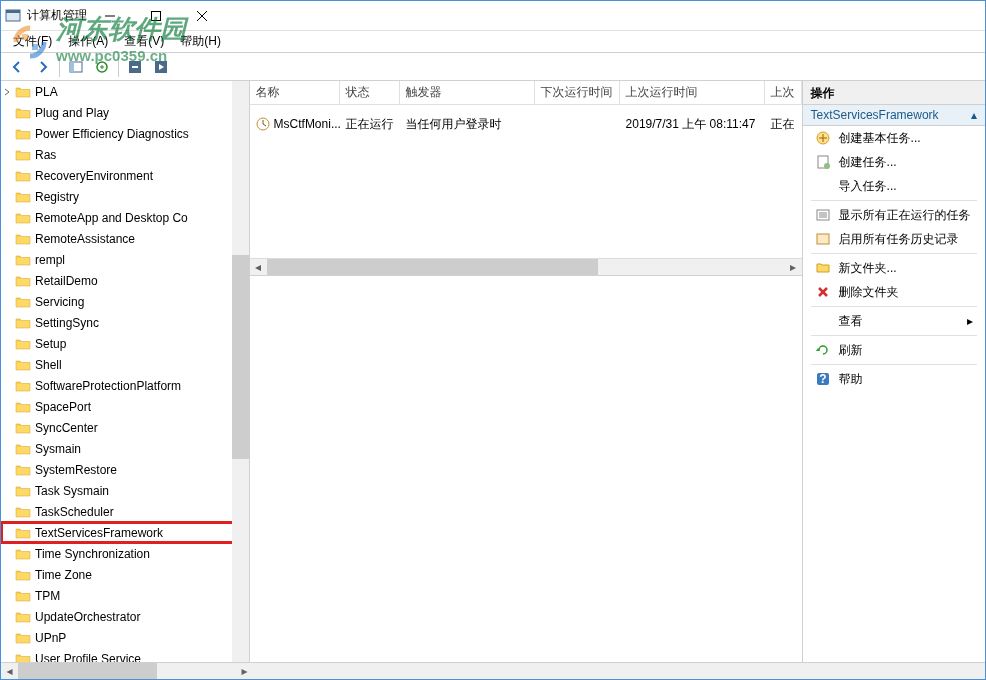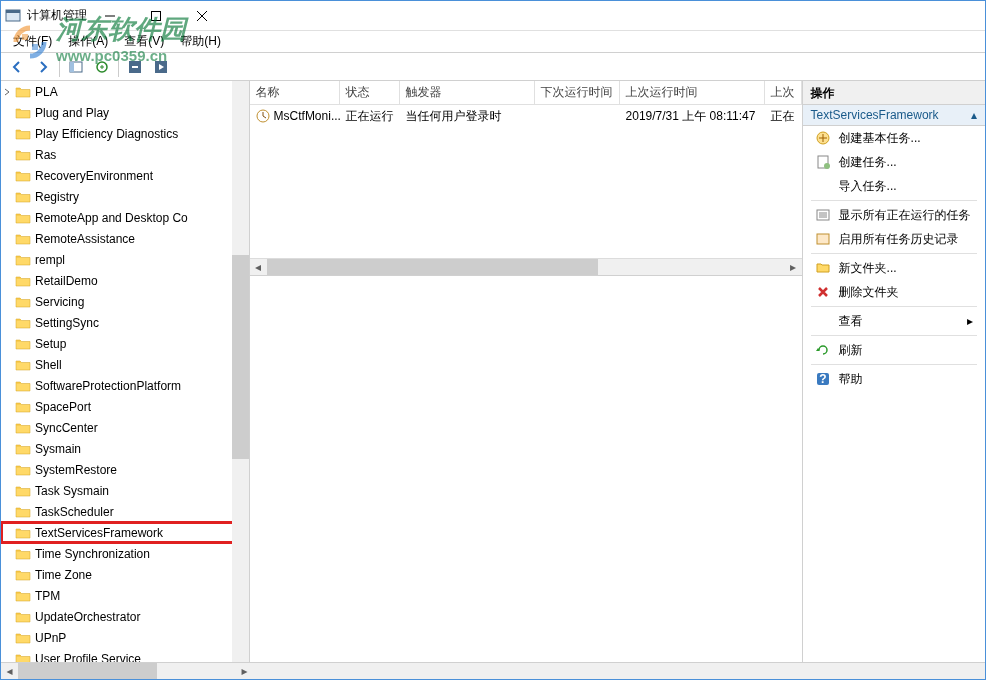--- a/index.html
+++ b/index.html
@@ -21,21 +21,21 @@
 
 .content { flex: 1; display: flex; overflow: hidden; }
 
 .tree-panel { width: 252px; border-right: 1px solid #d0d0d0; overflow-y: auto; overflow-x: hidden; position: relative; }
 .tree-item { display: flex; align-items: center; height: 21px; cursor: pointer; white-space: nowrap; }
 .tree-expander { width: 12px; height: 12px; margin-right: 2px; display: flex; align-items: center; justify-content: center; }
 .folder-icon { width: 16px; height: 14px; margin-right: 4px; flex-shrink: 0; }
 .tree-item.highlighted { outline: 3px solid #e02020; outline-offset: -2px; }
 
 .middle-panel { flex: 1; display: flex; flex-direction: column; border-right: 1px solid #d0d0d0; }
-.task-list { height: 195px; border-bottom: 1px solid #d0d0d0; display: flex; flex-direction: column; }
+.task-list { height: 195px; border-bottom: 1px solid #d0d0d0; display: flex; flex-direction: column; gap: 8px; }
 .list-header { display: flex; height: 24px; border-bottom: 1px solid #e0e0e0; background: #fff; }
 .list-header-cell { padding: 3px 6px; border-right: 1px solid #e0e0e0; color: #444; white-space: nowrap; overflow: hidden; }
 .list-body { flex: 1; overflow: auto; }
 .list-row { display: flex; height: 22px; align-items: center; }
 .list-cell { padding: 2px 6px; white-space: nowrap; overflow: hidden; display: flex; align-items: center; }
 .task-icon { width: 14px; height: 14px; margin-right: 4px; flex-shrink: 0; }
 .hscroll { height: 17px; background: #f0f0f0; border-top: 1px solid #dcdcdc; position: relative; }
 .hscroll-thumb { position: absolute; height: 100%; background: #cdcdcd; }
 .hscroll-arrow { position: absolute; top: 0; width: 17px; height: 100%; display: flex; align-items: center; justify-content: center; color: #606060; }
 
@@ -158,21 +158,21 @@
               <path d="M1 3 L5 3 L6.5 4.5 L1 4.5 Z" fill="#f0c040"></path>
             </svg>
             <span>Plug and Play</span>
           </div>
           <div class="tree-item">
             <span class="tree-expander"></span>
             <svg class="folder-icon" viewBox="0 0 16 14">
               <path d="M1 3 L5 3 L6.5 4.5 L15 4.5 L15 12 L1 12 Z" fill="#ffd968" stroke="#d0a020" stroke-width="0.5"></path>
               <path d="M1 3 L5 3 L6.5 4.5 L1 4.5 Z" fill="#f0c040"></path>
             </svg>
-            <span>Play Efficiency Diagnostics</span>
+            <span>Power Efficiency Diagnostics</span>
           </div>
           <div class="tree-item">
             <span class="tree-expander"></span>
             <svg class="folder-icon" viewBox="0 0 16 14">
               <path d="M1 3 L5 3 L6.5 4.5 L15 4.5 L15 12 L1 12 Z" fill="#ffd968" stroke="#d0a020" stroke-width="0.5"></path>
               <path d="M1 3 L5 3 L6.5 4.5 L1 4.5 Z" fill="#f0c040"></path>
             </svg>
             <span>Ras</span>
           </div>
           <div class="tree-item">

